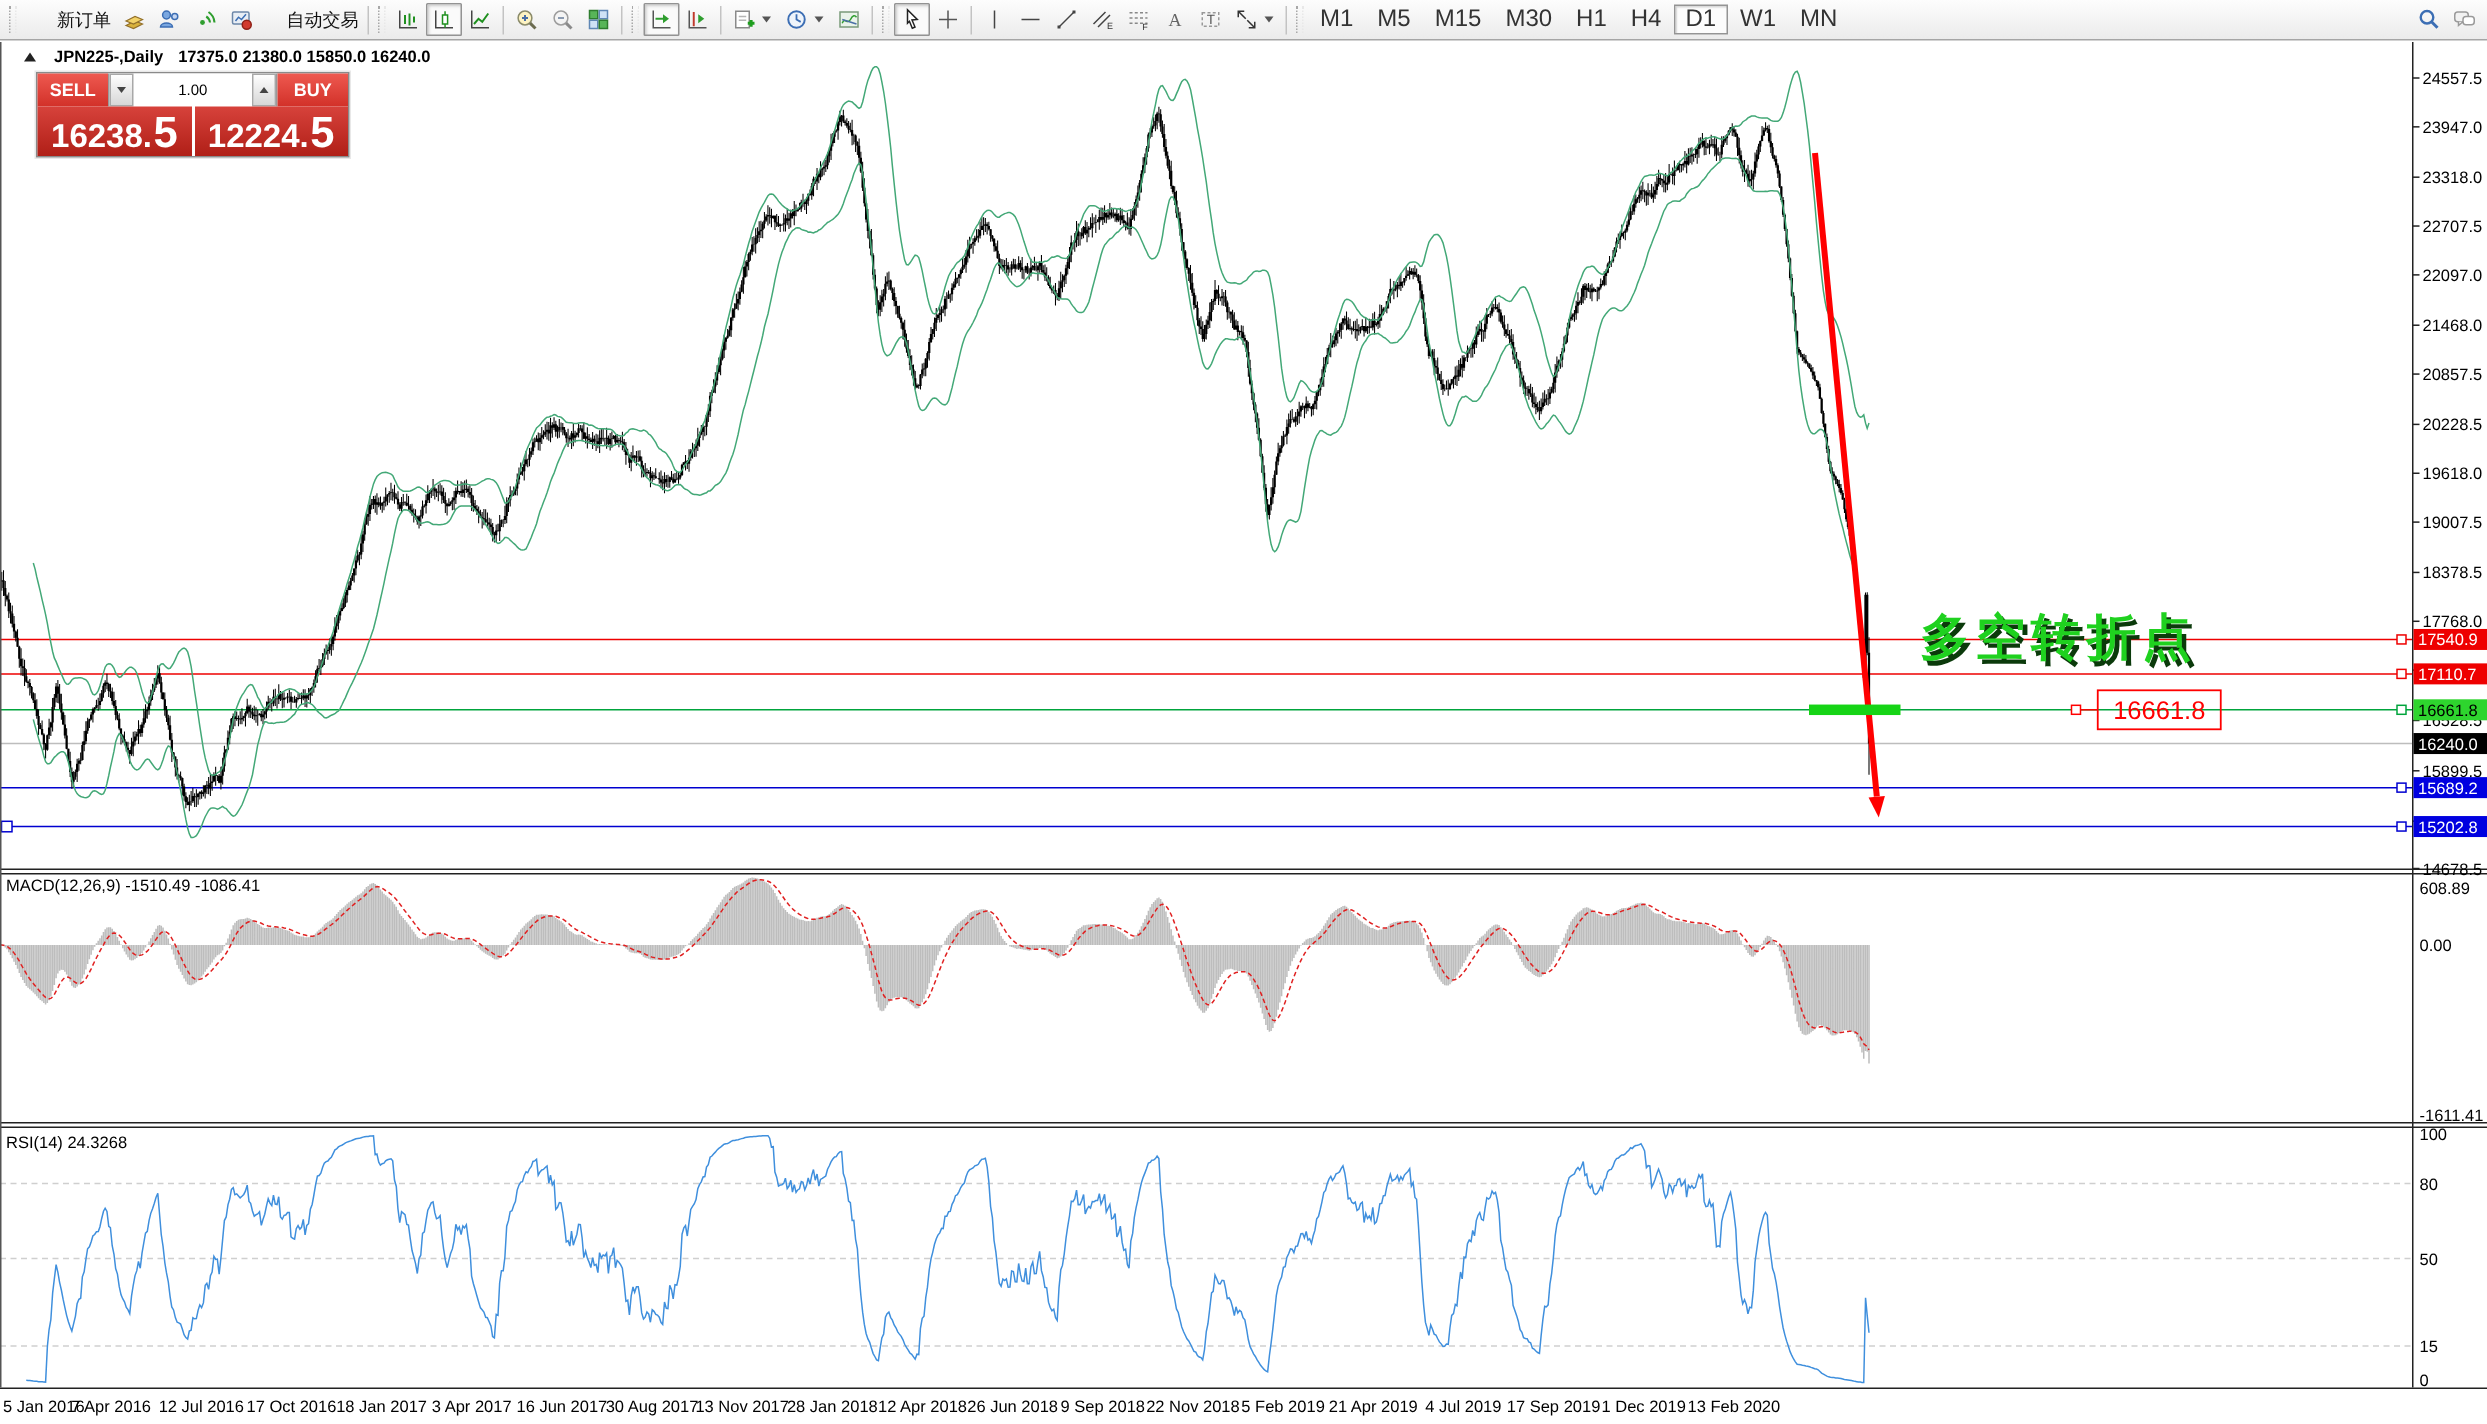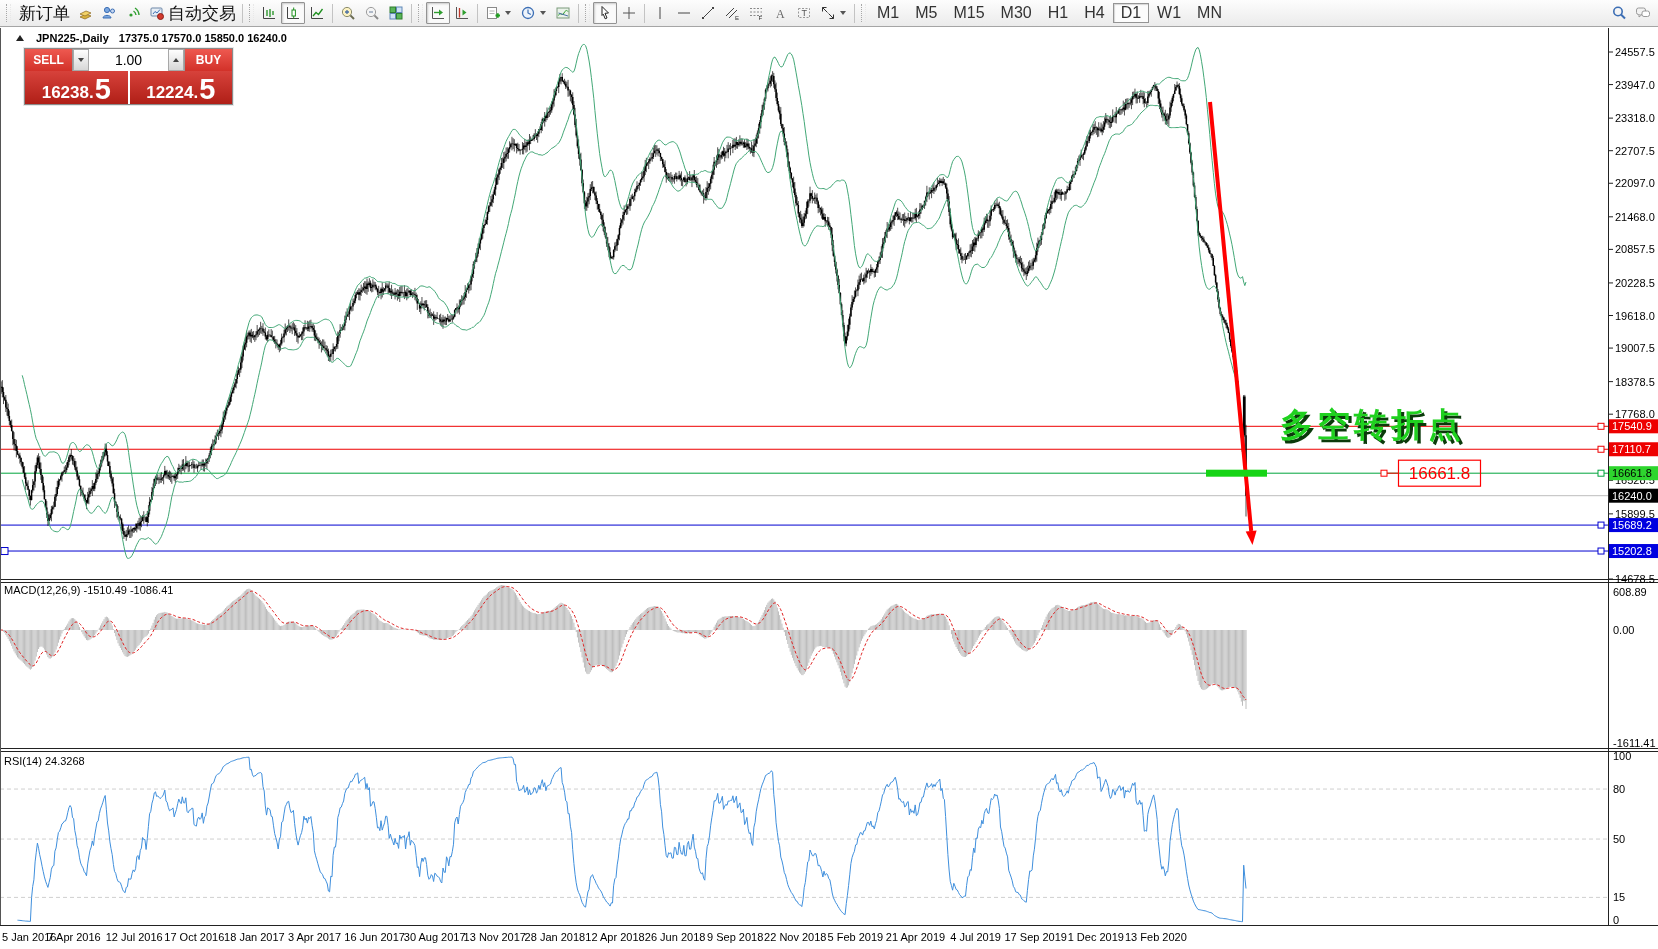--- a/index.html
+++ b/index.html
@@ -3,41 +3,41 @@
 <meta charset="utf-8">
 <style>
 *{box-sizing:border-box;margin:0;padding:0}
 html,body{width:1658px;height:949px;overflow:hidden;background:#fff;font-family:"Liberation Sans",sans-serif}
 body{position:relative}
 .toolbar{position:absolute;top:0;left:0;width:1658px;height:27px;background:linear-gradient(#fdfdfd,#ebebeb);border-bottom:1px solid #a5a5a5;display:flex;align-items:center;padding:0 3px;z-index:30}
 .grip{width:5px;height:18px;border-left:1px dotted #a8a8a8;border-right:1px dotted #e8e8e8;margin:0 3px}
 .sep{width:1px;height:19px;background:#c3c3c3;margin:0 3px}
 .tbtn{height:22px;min-width:24px;display:flex;align-items:center;justify-content:center;border:1px solid transparent;border-radius:1px;padding:0 2px;font-size:12px;color:#222}
 .tbtn.pressed{background:#fafafa;border-color:#939393;box-shadow:inset 1px 1px 2px #c9c9c9}
-.tbtn .lbl{margin-left:2px;font-size:17px;color:#111}
+.tbtn .lbl{margin-left:21px;font-size:12px;color:#111}
 .tf{font-size:16px;color:#333;padding:0 7px;height:20px;display:flex;align-items:center;border:1px solid transparent}
 .tf.pressed{background:#fcfcfc;border-color:#949494;box-shadow:inset 1px 1px 1px #d5d5d5}
 .dd{width:0;height:0;border-left:3px solid transparent;border-right:3px solid transparent;border-top:4px solid #555;margin:0 2px 0 3px}
 .spacer{flex:1}
 .ticon{display:flex;align-items:center;justify-content:center;width:18px;height:18px}
 .chart-wrap{position:absolute;left:0;top:0;width:1658px;height:949px}
 .sym-header{position:absolute;left:16px;top:32px;font-size:11px;font-weight:bold;color:#000;display:flex;gap:10px;align-items:center;z-index:20}
 .collapse-tri{width:0;height:0;border-left:4px solid transparent;border-right:4px solid transparent;border-bottom:6px solid #222;margin-right:2px}
 .trade-panel{position:absolute;left:24px;top:48px;width:209px;border:1px solid #8a8a8a;background:#fff;z-index:20;box-shadow:0 0 0 1px #e8e8e8}
 .tp-row1{display:flex;height:22px}
 .btn-sell,.btn-buy{width:47px;background:linear-gradient(#ee5950,#d23129);color:#fff;font-size:12px;font-weight:bold;display:flex;align-items:center;justify-content:center}
 .vol-box{flex:1;display:flex;border-left:1px solid #999;border-right:1px solid #999;background:#fff}
 .vol-btn{width:16px;background:linear-gradient(#fefefe,#d7d7d7);border:1px solid #a8a8a8;display:flex;align-items:center;justify-content:center}
 .tri-up{width:0;height:0;border-left:3px solid transparent;border-right:3px solid transparent;border-bottom:4px solid #444}
 .tri-dn{width:0;height:0;border-left:3px solid transparent;border-right:3px solid transparent;border-top:4px solid #444}
-.vol-val{flex:1;display:flex;align-items:center;justify-content:center;font-size:14px;color:#000}
+.vol-val{flex:1;display:flex;align-items:center;justify-content:center;font-size:10px;color:#000}
 .tp-row2{display:flex;height:33px}
 .price-cell{flex:1;background:linear-gradient(#d7423b,#b01f17);color:#fff;display:flex;align-items:flex-end;justify-content:center;padding-bottom:2px}
 .price-cell.right{border-left:2px solid #fff}
-.pm{font-size:17px;font-weight:bold;line-height:1.05}
+.pm{font-size:22px;font-weight:bold;line-height:1.05}
 .pb{font-size:29px;font-weight:bold;line-height:0.82;margin-left:1px}
 </style>
 </head>
 <body>
 
 <div class="toolbar">
   <div class="grip"></div>
   <div class="tbtn">
       <span class="lbl">新订单</span>
     </div>
@@ -439,21 +439,21 @@
           <text x="975.6" y="941" text-anchor="middle">4 Jul 2019</text>
           <text x="1035.7" y="941" text-anchor="middle">17 Sep 2019</text>
           <text x="1095.8" y="941" text-anchor="middle">1 Dec 2019</text>
           <text x="1155.9" y="941" text-anchor="middle">13 Feb 2020</text>
         </g>
       </svg></div>
 
   <div class="sym-header">
     <span class="collapse-tri"></span>
     <span>JPN225-,Daily</span>
-    <span>17375.0 17570.0 15850.0 16240.0</span>
+    <span>17375.0 21380.0 15850.0 16240.0</span>
   </div>
 
   <div class="trade-panel">
     <div class="tp-row1">
       <div class="btn-sell">SELL</div>
       <div class="vol-box">
         <div class="vol-btn">
             <span class="tri-dn"></span>
           </div>
         <div class="vol-val">1.00</div>

